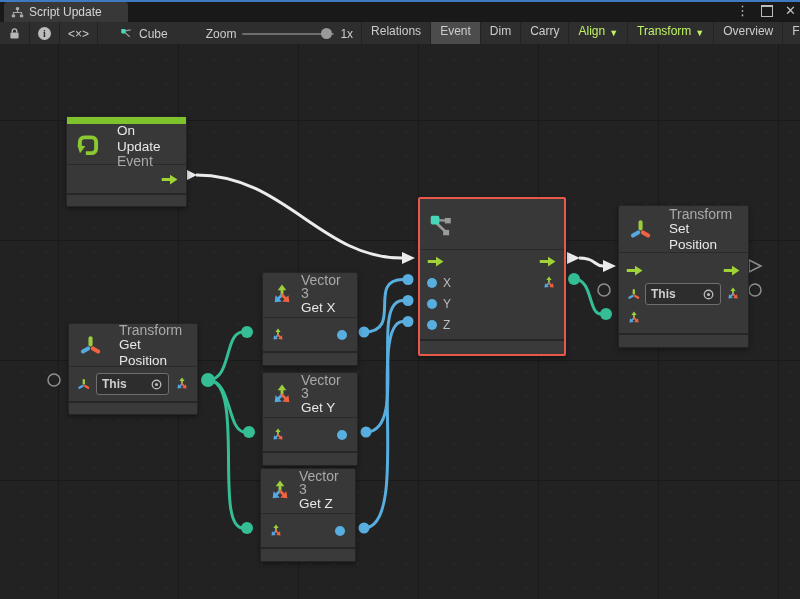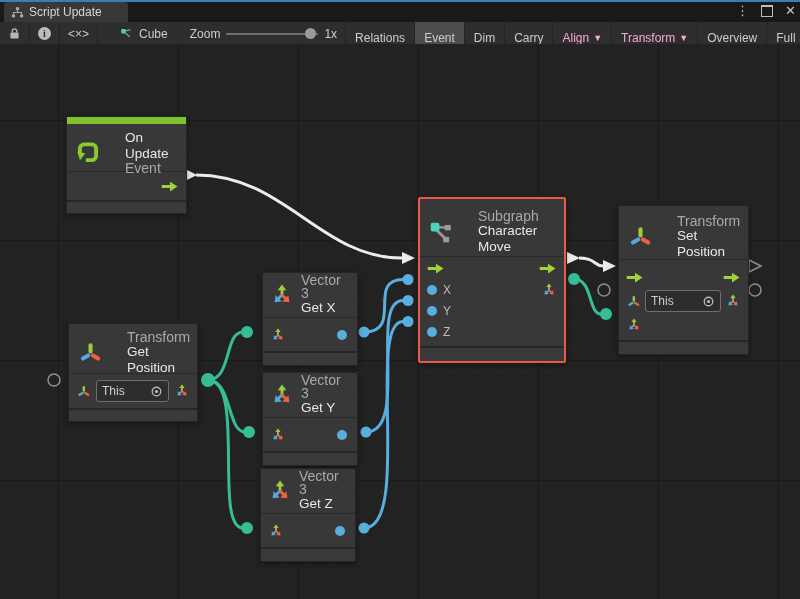--- a/index.html
+++ b/index.html
@@ -19,23 +19,23 @@
   }
   .win-controls{position:absolute;right:4px;top:0;height:18px;display:flex;align-items:center;gap:12px;color:#c4c4c4;}
   .win-controls .glyph{font-size:13px;line-height:18px;cursor:default;}
   .maxbox{width:10px;height:9px;border:1px solid #bdbdbd;border-top-width:2px;display:inline-block;}
   
   .toolbar{
     height:23px;background:#2e2e2e;border-bottom:1px solid #141414;
     display:flex;align-items:stretch;color:#cccccc;font-size:12px;position:relative;
   }
   .tb-seg{display:flex;align-items:center;justify-content:center;border-right:1px solid #222;padding:0 8px;}
-  .tb-btn{display:flex;align-items:center;justify-content:center;padding:16px 9px;border-right:1px solid #232323;white-space:nowrap;}
+  .tb-btn{display:flex;align-items:flex-end;justify-content:center;padding:16px 9px;border-right:1px solid #232323;white-space:nowrap;}
   .tb-btn.active{background:#4c4c4c;}
-  .tb-btn.disabled{color:#f9a8d4;}
+  .tb-btn.disabled{color:#bef264;}
   .caret{font-size:9px;margin-left:4px;}
   .tb-spacer{flex:1;}
   .zoom-track{width:92px;height:2px;background:#6e6e6e;border-radius:1px;position:relative;margin:0 6px;}
   .zoom-handle{width:11px;height:11px;border-radius:50%;background:#9a9a9a;position:absolute;right:2px;top:-4.5px;}
   
   .canvas{
     position:absolute;left:0;top:44px;width:800px;height:555px;
     background-color:#222222;
     background-image:
       linear-gradient(#1a1a1a 1px, transparent 1px),
@@ -45,31 +45,31 @@
     background-position:0 76px,58px 0,10px 4px;
   }
   svg.wires{position:absolute;left:0;top:0;width:800px;height:555px;}
   
   .node{
     position:absolute;background:#383838;border:1px solid #252525;border-radius:2px;
     box-shadow:0 2px 5px rgba(0,0,0,.4);color:#dcdcdc;
   }
   .node.selected{border:2px solid #E8594B;}
   .accent{height:7px;background:#7EC32B;}
-  .nhead{display:flex;align-items:center;gap:24px;padding:9px 10px 0 8px;}
+  .nhead{display:flex;align-items:center;gap:16px;padding:2px 10px 0 8px;}
   .ntype{font-size:14px;color:#a9a9a9;line-height:13px;}
   .ntitle{font-size:13.5px;color:#e8e8e8;line-height:16px;}
   .nbody{border-top:1px solid #2a2a2a;}
   .nrow{display:flex;align-items:center;padding:0 7px;gap:6px;}
   .nfooter{border-top:2px solid #262626;background:#3a3a3a;}
   .dot-blue{width:10px;height:10px;border-radius:50%;background:#58AEDF;flex:none;}
   .port-label{font-size:12px;color:#bdbdbd;}
   .this-field{flex:1;display:flex;align-items:center;justify-content:space-between;
     background:#2d2d2d;border:1px solid #6f6f6f;border-radius:3px;height:20px;padding:0 5px;
-    color:#cfcfcf;font-size:12px;min-width:0;}
+    color:#cfcfcf;font-size:12px;min-width:0;font-weight:bold;}
   .spring{flex:1;}
   .ic26{width:26px;height:26px;flex:none;} .ic16{width:16px;height:16px;flex:none;}
   .ic15{width:15px;height:15px;flex:none;} .arrow-port{width:18px;height:13px;flex:none;}
   .ic13{width:13px;height:13px;}
   .info-circle{width:13px;height:13px;border-radius:50%;background:#bcbcbc;color:#2d2d2d;
     font-size:10px;font-weight:bold;display:flex;align-items:center;justify-content:center;font-family:"Liberation Serif",serif;}
 </style>
 </head>
 <body>
 
@@ -152,21 +152,21 @@
   </div>
   <div class="tb-seg" style="width:72px">
     <span>&lt;×&gt;</span>
   </div>
   <div class="tb-seg" style="border-right:none;margin-left:14px">
     <svg class="ic13" style="margin-right:6px">
         <use href="#i-nodechip"></use>
       </svg>
     <span>Cube</span>
   </div>
-  <div class="tb-seg" style="border-right:none;margin-left:6px">
+  <div class="tb-seg" style="border-right:none;margin-left:22px">
     <span>Zoom</span>
     <div class="zoom-track">
       <div class="zoom-handle"></div>
     </div>
     <span>1x</span>
   </div>
   <div class="tb-spacer" style="border-right:1px solid #222;"></div>
   <div class="tb-btn">
       <span>Relations</span>
     </div>
@@ -362,24 +362,20 @@
       </div>
     </div>
     <div class="nfooter" style="height:12px"></div>
   </div>
 
   <div class="node selected" style="left:418px;top:153px;width:144px;">
     <div class="nhead" style="height:48px">
       <svg class="ic26">
           <use href="#i-subgraph"></use>
         </svg>
-      <div>
-        <div class="ntype">Subgraph</div>
-        <div class="ntitle">Character Move</div>
-      </div>
     </div>
     <div class="nbody" style="padding-bottom:4px;">
       <div class="nrow" style="height:22px">
         <svg class="arrow-port">
             <use href="#i-flow"></use>
           </svg>
         <span class="spring"></span>
         <svg class="arrow-port">
             <use href="#i-flow"></use>
           </svg>

